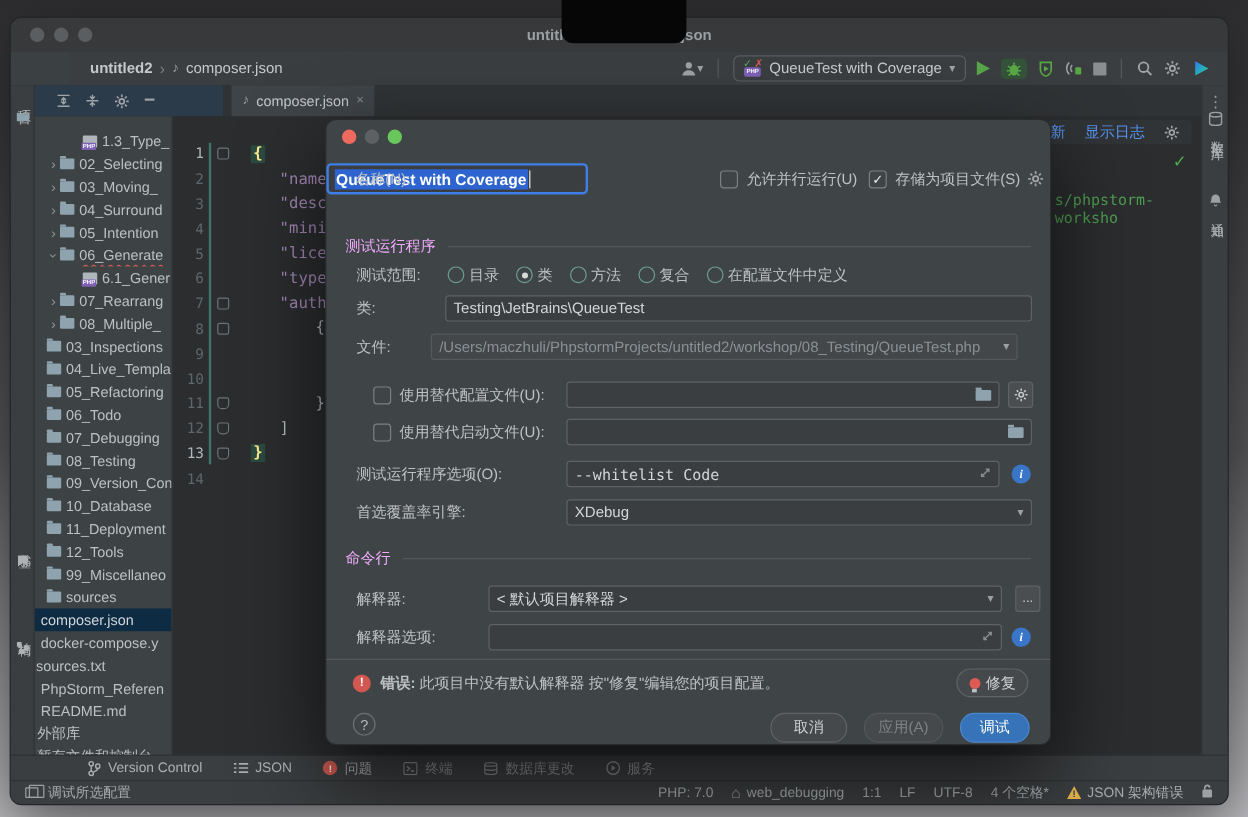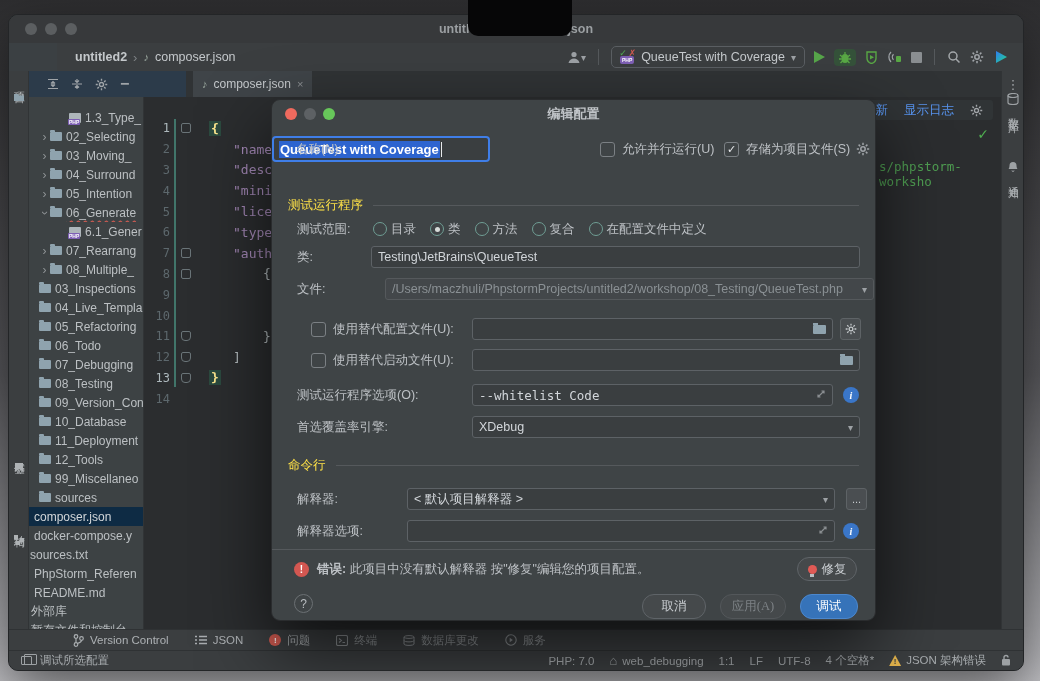--- a/index.html
+++ b/index.html
@@ -130,41 +130,41 @@
     display:flex; align-items:center; padding:0 6px; font-size:12.5px; color:#d2d6da; }
   .dfield.disabled { background:#43474a; color:#8a9094; border-color:#55595c; }
   .combo-caret { margin-left:auto; color:#9da1a5; font-size:10px; }
   #name-input { left:73px; top:-3px; width:218px; height:26px; background:#3a3e40;
     border:2px solid #3f7ee8; border-radius:4px; display:flex; align-items:center; padding:0 5px; }
   #name-input .selval { background:#2d64cf; color:#fff; font-size:13px; font-weight:bold; padding:1px 1px; }
   #name-input .caret-bar { width:1.5px; height:15px; background:#e8eaec; margin-left:1px; }
   .cbox { width:15px; height:15px; border:1.5px solid #7b8084; border-radius:3px; background:#3f4446;
     flex:none; display:flex; align-items:center; justify-content:center; color:#e8eaec; font-size:11px; }
   .section { position:absolute; left:16px; right:16px; height:16px; display:flex; align-items:center;
-    gap:10px; font-size:12.5px; color:#fde047; }
+    gap:10px; font-size:12.5px; color:#f0abfc; }
   .section::after { content:""; flex:1; height:1px; background:#55595c; }
   .radio { width:14px; height:14px; border:1.5px solid #6f9e94; border-radius:50%; flex:none;
     display:flex; align-items:center; justify-content:center; }
   .radio.on::before { content:""; width:5px; height:5px; border-radius:50%; background:#d6dbd8; }
   .ritem { display:flex; align-items:center; gap:4px; }
   .folder-pick { margin-left:auto; width:13px; height:9px; background:#8fa3ae; border-radius:1px; position:relative; }
   .folder-pick::before { content:""; position:absolute; left:0; top:-2px; width:5px; height:2px; background:#8fa3ae; }
   .sq-btn { position:absolute; width:21px; height:22px; background:#4a4e51; border:1px solid #5e6366;
     border-radius:3px; display:flex; align-items:center; justify-content:center; color:#c6cacd; font-size:11px; }
   .info-dot { position:absolute; width:16px; height:16px; border-radius:50%; background:#3a76c8; color:#fff;
     font-size:10px; font-weight:bold; font-family:"Liberation Serif",serif; font-style:italic;
     display:flex; align-items:center; justify-content:center; }
   .expand-ic { margin-left:auto; color:#8a8e91; font-size:10px; }
   #dlg-hr { position:absolute; left:0; right:0; top:449px; height:1px; background:#55595c; }
   .err-dot { width:15px; height:15px; border-radius:50%; background:#d35751; color:#fff; font-size:10px;
     font-weight:bold; display:flex; align-items:center; justify-content:center; flex:none; }
   .btn { position:absolute; height:25px; border-radius:12px; background:#45494b; border:1px solid #5f6468;
     color:#ccd0d4; font-size:12.5px; display:flex; align-items:center; justify-content:center; }
   .btn.primary { background:#3673b9; border-color:#4b87cd; color:#fff; }
-  .btn.disabled { color:#7d8286; border-color:#53575a;font-family:Liberation Serif, serif; }
+  .btn.disabled { color:#7d8286; border-color:#53575a; }
   #fix-btn { height:24px; display:flex; align-items:center; gap:5px; }
   .bulb { width:9px; height:9px; border-radius:50%; background:#e05a55; position:relative; flex:none; }
   .bulb::after { content:""; position:absolute; left:2.5px; bottom:-3px; width:4px; height:3px; background:#b9bdc1; }
   #help-circ { position:absolute; left:22px; top:494px; width:19px; height:19px; border-radius:50%;
     border:1.5px solid #6b7073; color:#b9bdc1; font-size:12px; display:flex; align-items:center; justify-content:center; }
 
   
   #bottombar { position:absolute; left:0; right:0; bottom:20px; height:21px; background:#3b3e40;
     border-top:1px solid #2f3234; display:flex; align-items:center; gap:26px; padding-left:64px;
     font-size:11.5px; color:#adb1b4; }
@@ -610,21 +610,20 @@
             <path d="M6 1a3.5 3.5 0 013.5 3.5c0 2.5 1 3.5 1 3.5h-9s1-1 1-3.5A3.5 3.5 0 016 1z" fill="#9da1a4"></path>
             <path d="M5 9.5a1 1 0 002 0" stroke="#9da1a4" fill="none"></path>
           </svg>
         <span class="vlabel">通知</span>
       </div>
     </div>
   </div>
 
   <div id="dialog">
     <div id="dlg-title">
-      <div id="dlg-title-text">编辑配置</div>
       <div class="lights">
         <span class="light lt-red"></span>
         <span class="light lt-gray"></span>
         <span class="light lt-green"></span>
       </div>
     </div>
 
     <div class="drow" style="top:37px;height:24px;">
       <span class="dlabel" style="left:24px;">名称(N):</span>
       <span id="name-input">
@@ -682,21 +681,21 @@
 
     <div class="drow" style="top:146px;height:22px;">
       <span class="dlabel" style="left:25px;">类:</span>
       <span class="dfield" style="left:99px;width:489px;">
         <span>Testing\JetBrains\QueueTest</span>
       </span>
     </div>
 
     <div class="drow" style="top:178px;height:22px;">
       <span class="dlabel" style="left:25px;">文件:</span>
-      <span class="dfield disabled" style="left:113px;width:489px;">
+      <span class="dfield disabled" style="left:87px;width:489px;">
         <span>/Users/maczhuli/PhpstormProjects/untitled2/workshop/08_Testing/QueueTest.php</span>
         <span class="combo-caret">▾</span>
       </span>
     </div>
 
     <div class="drow" style="top:218px;height:22px;">
       <span class="cbox" style="position:absolute;left:39px;"></span>
       <span class="dlabel" style="left:61px;">使用替代配置文件(U):</span>
       <span class="dfield" style="left:200px;width:361px;">
         <span class="folder-pick"></span>

